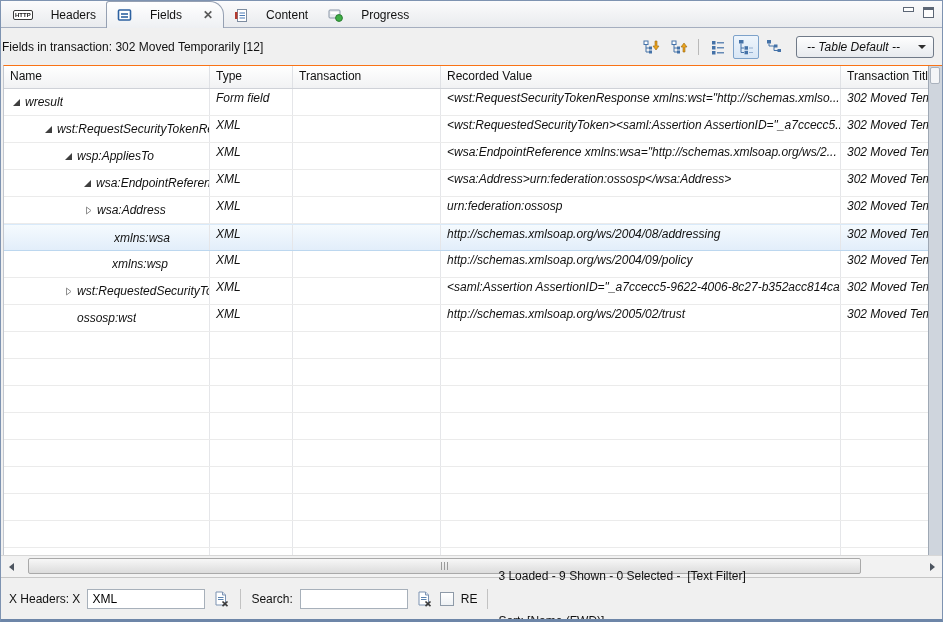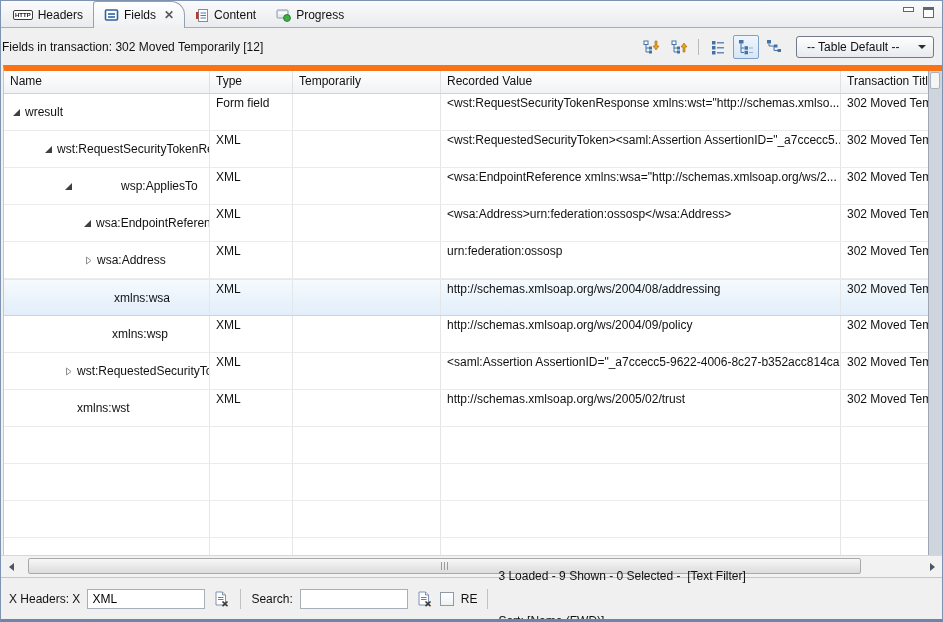--- a/index.html
+++ b/index.html
@@ -4,56 +4,56 @@
 <style>
   html,body{margin:0;padding:0;background:#fff;}
   .app{position:relative;width:943px;height:622px;box-sizing:border-box;overflow:hidden;
        font-family:"Liberation Sans",sans-serif;font-size:12px;color:#111;
        background:#f0f0f0;border:1px solid #7e93b1;border-bottom:3px solid #6d86a8;}
 
   
   .tabbar{position:absolute;top:0;left:0;right:0;height:26px;
           background:linear-gradient(#fbfbfc,#e9ebee);border-bottom:1px solid #a5aebf;
           display:flex;align-items:flex-end;padding-left:2px;}
-  .tab{position:relative;display:flex;align-items:center;gap:5px;height:24px;padding:0 10px;
+  .tab{position:relative;display:flex;align-items:center;gap:18px;height:24px;padding:0 10px;
        border-radius:4px 12px 0 0;white-space:nowrap;}
   .tab.active{background:linear-gradient(#ffffff,#eef0f3);border:1px solid #95a0b2;border-bottom:none;
        margin-bottom:-1px;height:26px;z-index:2;border-radius:3px 14px 0 0;padding-right:10px;}
   .tab .close{font-size:12px;color:#5a5a5a;margin-left:3px;font-weight:bold;}
   .ic-http{font-size:6px;font-weight:bold;border:1px solid #3a3a3a;border-radius:2px;
            padding:1px;line-height:1;background:#fff;color:#111;}
   .winbtns{position:absolute;right:8px;top:5px;display:flex;gap:9px;align-items:flex-start;}
   .minbtn{width:11px;height:12px;position:relative;}
   .minbtn::after{content:"";position:absolute;left:0;top:1px;width:9px;height:3px;
                  border:1px solid #5c6675;background:#fdfdfd;}
   .maxbtn{width:11px;height:11px;border:1px solid #5c6675;border-top:3px solid #5c6675;background:#fdfdfd;box-sizing:border-box;margin-top:1px;}
 
   
   .infobar{position:absolute;top:27px;left:0;right:0;height:37px;display:flex;align-items:center;
            justify-content:space-between;padding:0 8px 0 1px;background:#f0f0f0;}
-  .toolbar{display:flex;align-items:center;gap:2px;}
+  .toolbar{display:flex;align-items:center;gap:2px;font-style:italic;}
   .tbtn{width:24px;height:22px;display:flex;align-items:center;justify-content:center;
         border:1px solid transparent;border-radius:2px;}
   .tbtn.sel{background:linear-gradient(#eef5fc,#d8e6f5);border-color:#7da2ca;}
   .tsep{width:1px;height:16px;background:#b9b9b9;margin:0 4px;}
   .dropdown{display:flex;align-items:center;justify-content:space-between;width:138px;height:22px;
             border:1px solid #707a88;border-radius:3px;background:linear-gradient(#fefefe,#e7eaee);
             padding:0 7px 0 10px;margin-left:7px;box-sizing:border-box;}
   .caret{width:0;height:0;border-left:4px solid transparent;border-right:4px solid transparent;
          border-top:4px solid #2d2d2d;}
 
   
   .tablewrap{position:absolute;top:64px;left:2px;right:0;height:490px;background:#fff;
-             border-top:6px solid #f97316;border-left:1px solid #c2c7cf;overflow:hidden;}
+             border-top:1px solid #f97316;border-left:1px solid #c2c7cf;overflow:hidden;}
   .thead{display:flex;height:22px;background:linear-gradient(#ffffff,#f1f2f4);border-bottom:1px solid #cfd2d8;}
   .th{box-sizing:border-box;border-right:1px solid #dfe1e5;padding-left:6px;line-height:21px;
       overflow:hidden;white-space:nowrap;}
   .c1{width:206px}.c2{width:83px}.c3{width:148px}.c4{width:400px}.c5{width:90px}
   .tbody{overflow:hidden;height:468px;}
-  .tr{display:flex;height:37px;box-sizing:border-box;border-bottom:1px solid #ebebeb;background:#fff;}
+  .tr{display:flex;height:27px;box-sizing:border-box;border-bottom:1px solid #ebebeb;background:#fff;font-style:italic;}
   .tr.hl{background:linear-gradient(#f5fafe,#e2eefa);border-top:1px solid #d9eafa;border-bottom:1px solid #bcd7ef;}
   .td{box-sizing:border-box;border-right:1px solid #e5e6e9;line-height:18px;overflow:hidden;
       white-space:nowrap;padding-left:6px;}
   .td.cname{display:flex;align-items:center;padding-left:8px;}
   .arrow{display:inline-flex;width:9px;height:9px;margin-right:4px;flex:none;}
   .nm{overflow:hidden;white-space:nowrap;}
   .vstrip{position:absolute;top:0;right:0;width:13px;height:100%;background:#cfd5dd;border-left:1px solid #9fa8b4;}
   .vbtn{position:absolute;top:1px;left:1px;width:10px;height:17px;background:#f4f5f7;
         border:1px solid #aab2bd;border-radius:2px;box-sizing:border-box;}
 
@@ -195,21 +195,21 @@
         <span>-- Table Default --</span>
         <span class="caret"></span>
       </div>
     </div>
   </div>
 
   <div class="tablewrap">
     <div class="thead">
       <div class="th c1">Name</div>
       <div class="th c2">Type</div>
-      <div class="th c3">Temporarily</div>
+      <div class="th c3">Transaction</div>
       <div class="th c4">Recorded Value</div>
       <div class="th c5">Transaction Title</div>
     </div>
     <div class="tbody" id="tbody">
         <div class="tr">
     <div class="td cname c1" style="padding-left: 8px;">
             <span class="arrow">
               <svg width="9" height="9" viewBox="0 0 9 9">
                 <path d="M8 1 L8 8 L1 8 Z" fill="#3f3f3f"></path>
               </svg>
@@ -229,21 +229,21 @@
               </svg>
             </span>
             <span class="nm">wst:RequestSecurityTokenResponse</span>
           </div>
     <div class="td c2">XML</div>
     <div class="td c3"></div>
     <div class="td c4">&lt;wst:RequestedSecurityToken&gt;&lt;saml:Assertion AssertionID="_a7ccecc5...</div>
     <div class="td c5">302 Moved Temporarily</div>
   </div>
         <div class="tr">
-    <div class="td cname c1" style="padding-left: 60px; gap: 44px;">
+    <div class="td cname c1" style="padding-left: 60px;">
             <span class="arrow">
               <svg width="9" height="9" viewBox="0 0 9 9">
                 <path d="M8 1 L8 8 L1 8 Z" fill="#3f3f3f"></path>
               </svg>
             </span>
             <span class="nm">wsp:AppliesTo</span>
           </div>
     <div class="td c2">XML</div>
     <div class="td c3"></div>
     <div class="td c4">&lt;wsa:EndpointReference xmlns:wsa="http://schemas.xmlsoap.org/ws/2...</div>
@@ -304,21 +304,21 @@
             </span>
             <span class="nm">wst:RequestedSecurityToken</span>
           </div>
     <div class="td c2">XML</div>
     <div class="td c3"></div>
     <div class="td c4">&lt;saml:Assertion AssertionID="_a7ccecc5-9622-4006-8c27-b352acc814ca...</div>
     <div class="td c5">302 Moved Temporarily</div>
   </div>
         <div class="tr">
     <div class="td cname c1" style="padding-left: 73px;">
-            <span class="nm">xmlns:wst</span>
+            <span class="nm">ossosp:wst</span>
           </div>
     <div class="td c2">XML</div>
     <div class="td c3"></div>
     <div class="td c4">http://schemas.xmlsoap.org/ws/2005/02/trust</div>
     <div class="td c5">302 Moved Temporarily</div>
   </div>
         <div class="tr">
     <div class="td cname c1">
             <span class="nm"></span>
           </div>

